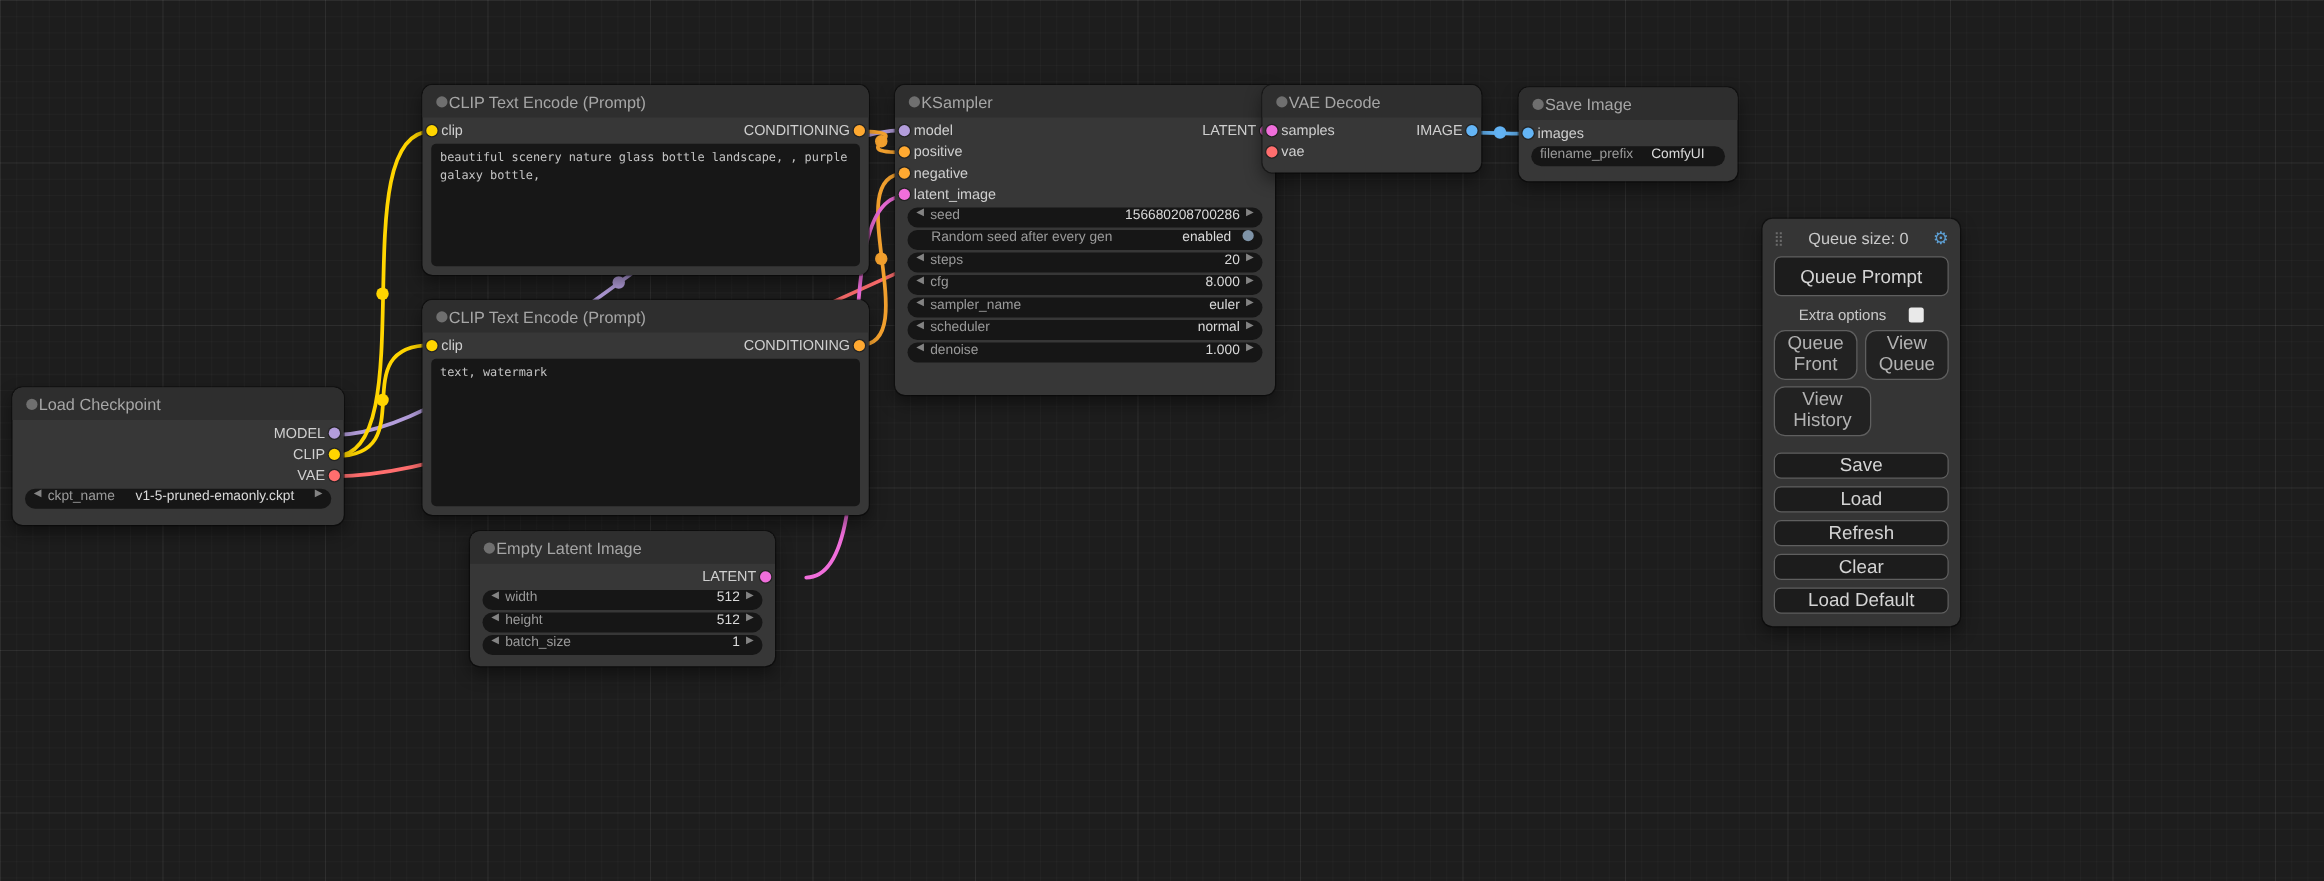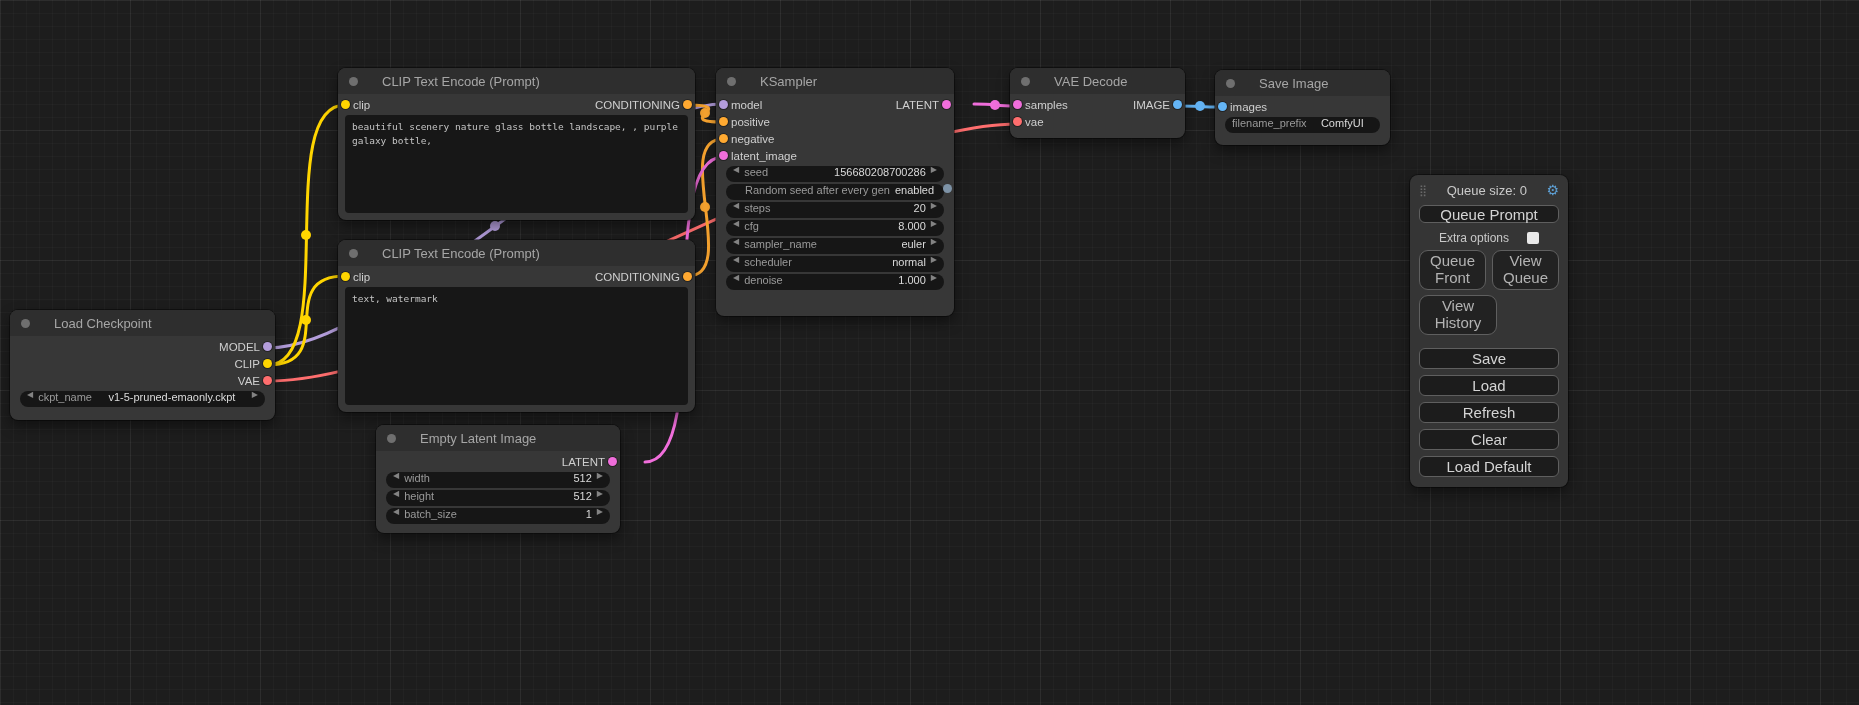--- a/index.html
+++ b/index.html
@@ -9,21 +9,21 @@
   background-image:
     linear-gradient(rgba(255,255,255,.05) 1px,transparent 1px),
     linear-gradient(90deg,rgba(255,255,255,.05) 1px,transparent 1px),
     linear-gradient(rgba(255,255,255,.022) 1px,transparent 1px),
     linear-gradient(90deg,rgba(255,255,255,.022) 1px,transparent 1px);
   background-size:130px 130px,130px 130px,13px 13px,13px 13px;}
 #links{position:absolute;left:0;top:0;z-index:1}
 #links path{fill:none;stroke-width:3;stroke-linecap:round}
 .node{position:absolute;z-index:2;background:#373737;border-radius:8px;color:#cfcfcf;
   box-shadow:0 0 0 1px rgba(0,0,0,.4),0 6px 14px rgba(0,0,0,.45)}
-.ntitle{height:26px;display:flex;align-items:center;gap:24px;padding:0 11px;background:#2e2e2e;
+.ntitle{height:26px;display:flex;align-items:center;gap:1px;padding:0 11px;background:#2e2e2e;
   border-radius:8px 8px 0 0;color:#a6a6a6;font-size:13px;white-space:nowrap}
 .tdot{width:9px;height:9px;border-radius:50%;background:#6f6f6f;flex:none}
 .nbody{padding-top:2px}
 .row{position:relative;height:17px;display:flex;align-items:center;padding:0 15px;font-size:11.5px;color:#cfcfcf;white-space:nowrap}
 .dot{position:absolute;top:50%;margin-top:-4.5px;width:9px;height:9px;border-radius:50%;background:#888;box-shadow:0 0 0 1px rgba(0,0,0,.35)}
 .dot.in{left:3px}
 .dot.out{right:3px}
 .lbl-out{margin-left:auto}
 .widget{height:16px;margin:2px 10px;background:#161616;border-radius:8px;display:flex;gap:5px;
   padding:0 7px;font-size:11px;color:#9a9a9a;white-space:nowrap}
@@ -36,21 +36,21 @@
   padding:5px 7px;font-family:"DejaVu Sans Mono",monospace;font-size:9.5px;line-height:1.5;color:#c4c4c4;
   white-space:pre-wrap;word-break:break-word;overflow:hidden}
 .qpanel{position:absolute;z-index:3;left:1410px;top:175px;width:158px;background:#353535;border-radius:8px;
   box-shadow:0 0 0 1px rgba(0,0,0,.4),0 6px 14px rgba(0,0,0,.45);padding:7px 9px 10px;color:#ccc}
 .qhead{display:flex;align-items:center;height:16px}
 .qdrag{color:#6a6a6a;font-size:11px;cursor:grab}
 .qsize{flex:1;text-align:center;font-size:13px;color:#c9c9c9}
 .qgear{color:#5d9fd3;font-size:14px;cursor:pointer}
 button{font-family:inherit;background:#1c1c1c;border:1px solid #5f5f5f;border-radius:6px;color:#d4d4d4;cursor:pointer}
 .qbtn{display:block;width:100%;height:21px;font-size:15px;margin-top:6px;line-height:1}
-.qbtn.qprompt{height:18px;margin-top:7px}
+.qbtn.qprompt{height:32px;margin-top:7px}
 .qbtn.gap{margin-top:13px}
 .qextra{display:flex;align-items:center;justify-content:center;gap:18px;margin-top:8px;font-size:12px;color:#c9c9c9}
 .qcheck{width:12px;height:12px;background:#e9e9e9;border-radius:2px;display:inline-block;cursor:pointer}
 .qsmallrow{display:flex;gap:6px;margin-top:5px}
 .qsmallrow.center{}
 .qsmall{flex:1;font-size:15px;padding:2px 0 3px;border-radius:9px;color:#b3b3b3;background:#222;line-height:1.1}
 .qsmall.vh{flex:0 0 auto;width:78px}
 </style>
 </head>
 <body>
@@ -161,21 +161,21 @@
       </div>
       <div class="widget">
         <span class="warr">◀</span>
         <span class="wlbl">batch_size</span>
         <span class="wval">1</span>
         <span class="warr">▶</span>
       </div>
     </div>
   </div>
 
-  <div class="node" style="left:716px;top:68px;width:238px;height:248px">
+  <div class="node" style="left:716px;top:68px;width:304px;height:248px">
     <div class="ntitle">
       <span class="tdot"></span>
       <span>KSampler</span>
     </div>
     <div class="nbody">
       <div class="row">
         <span class="dot in" style="background: rgb(179, 157, 219);"></span>
         <span>model</span>
         <span class="lbl-out">LATENT</span>
         <span class="dot out" style="background: rgb(240, 110, 219);"></span>

